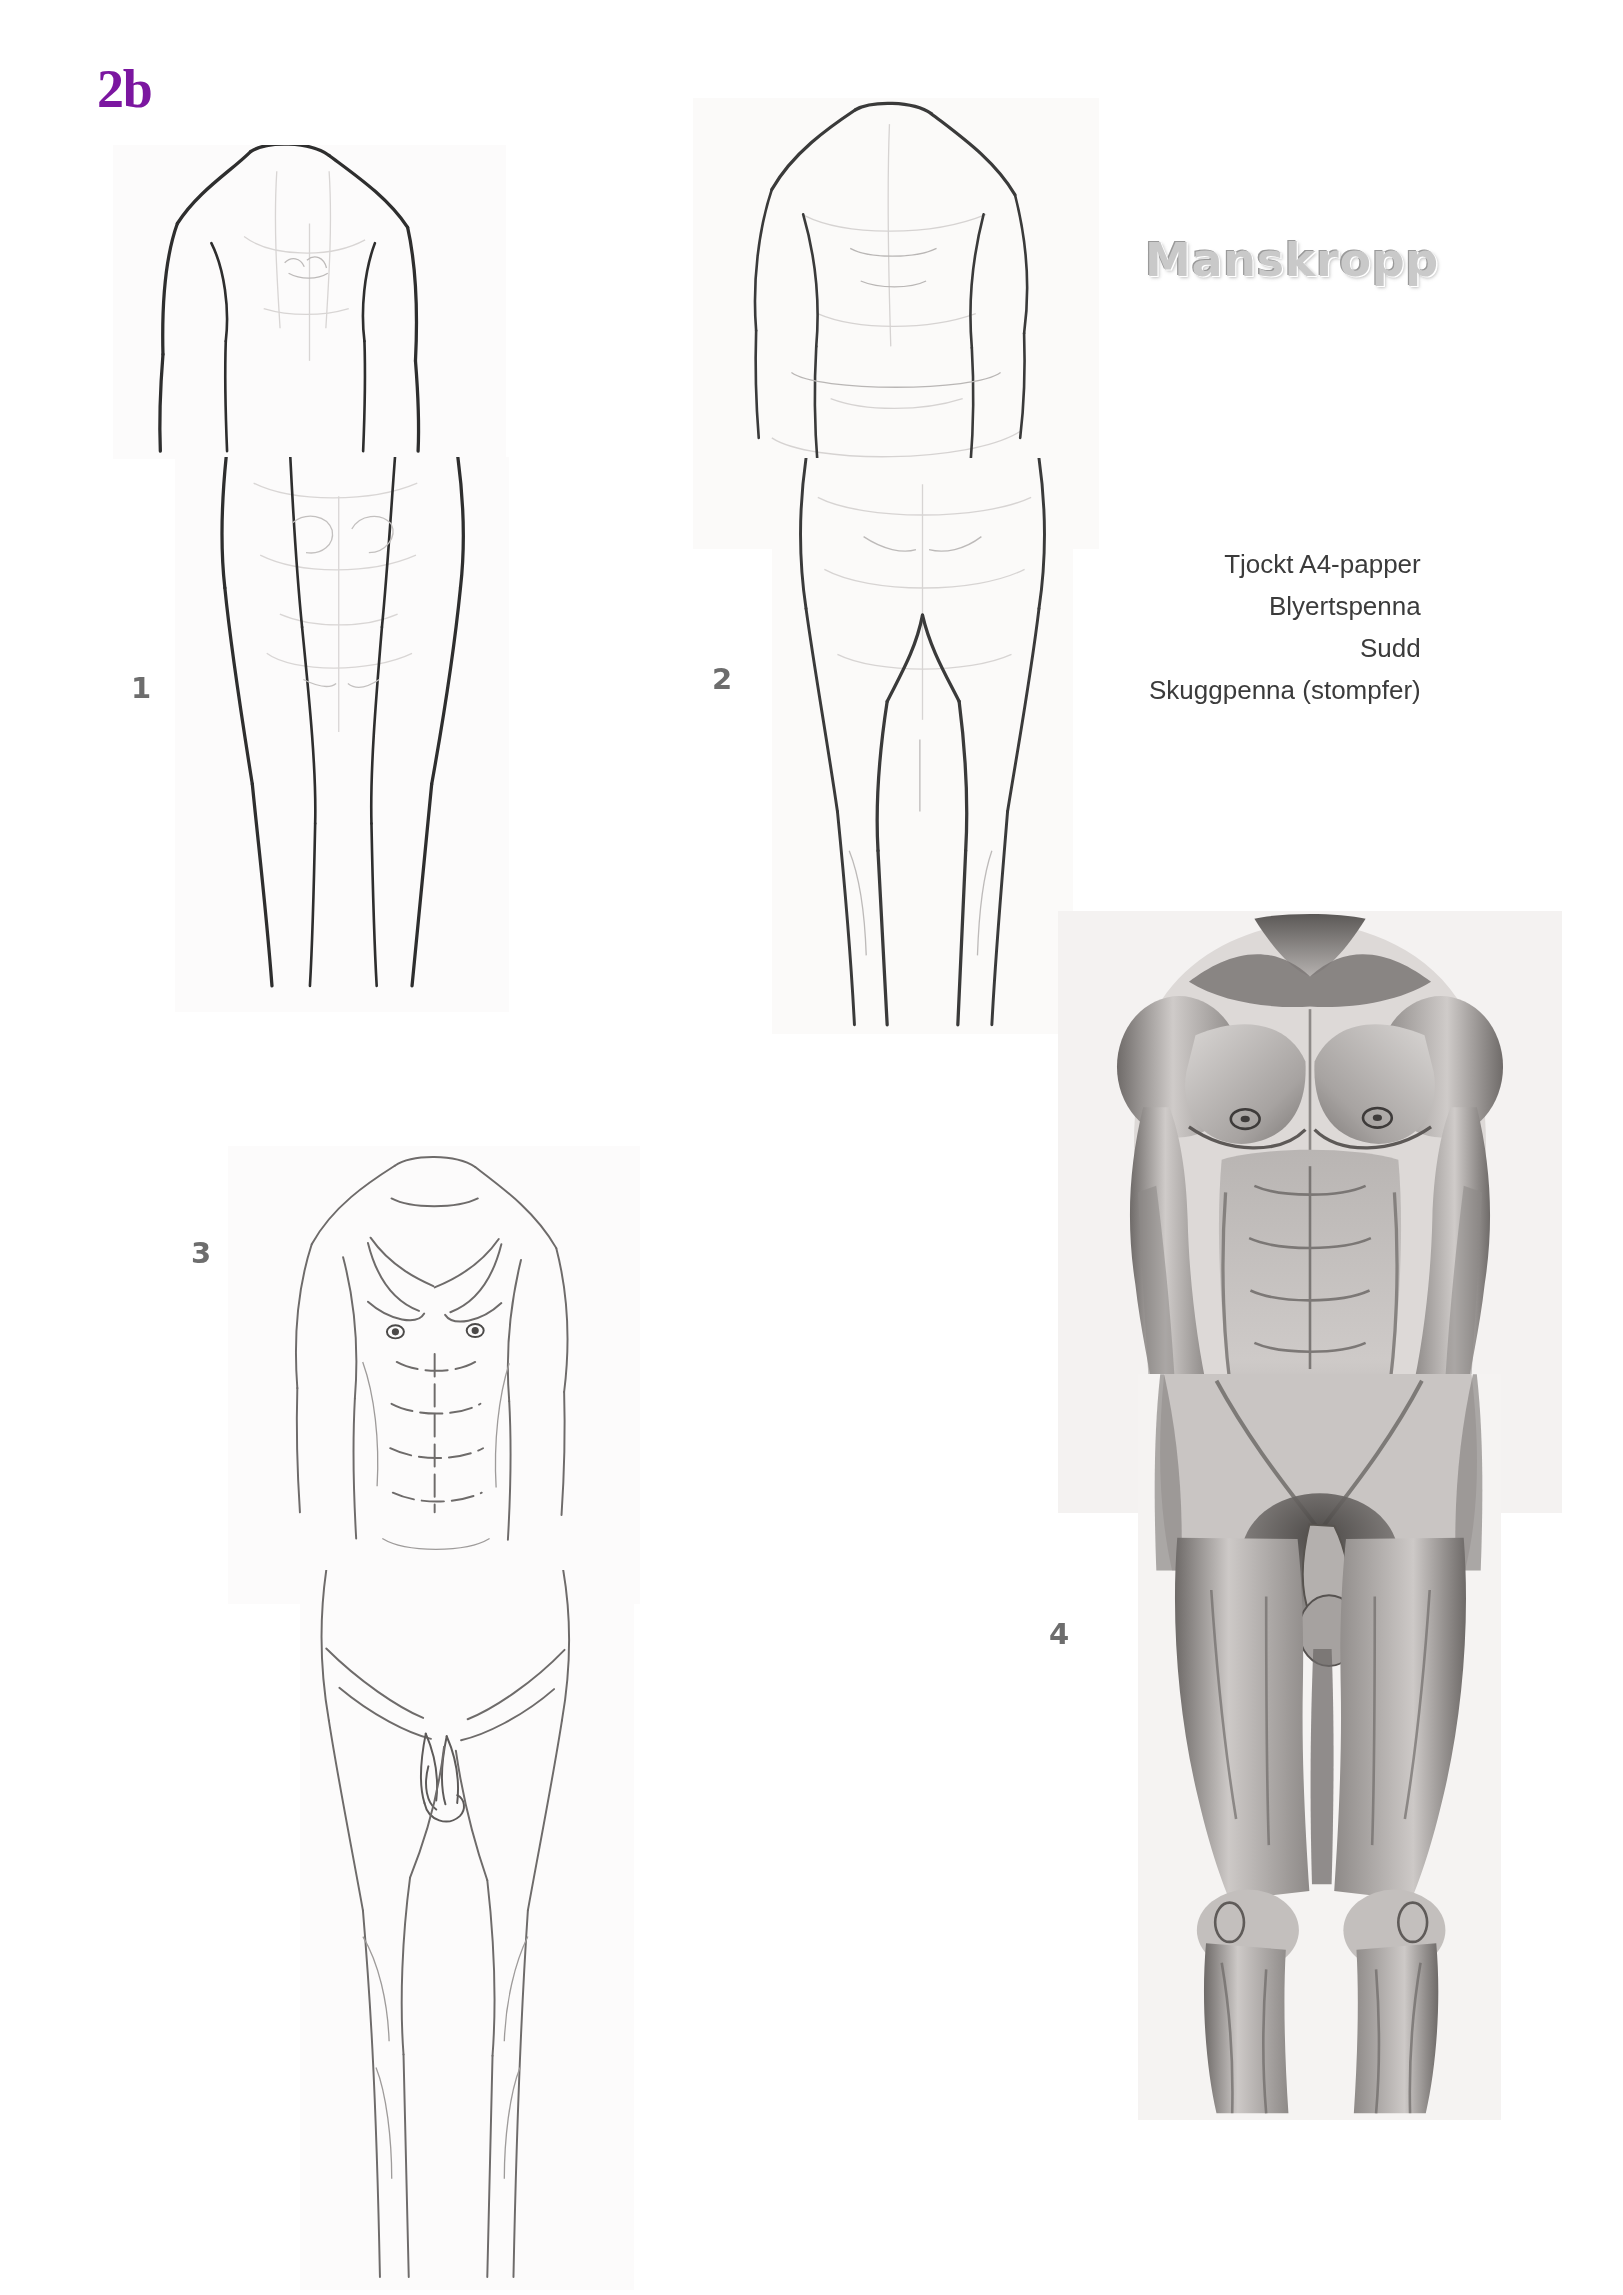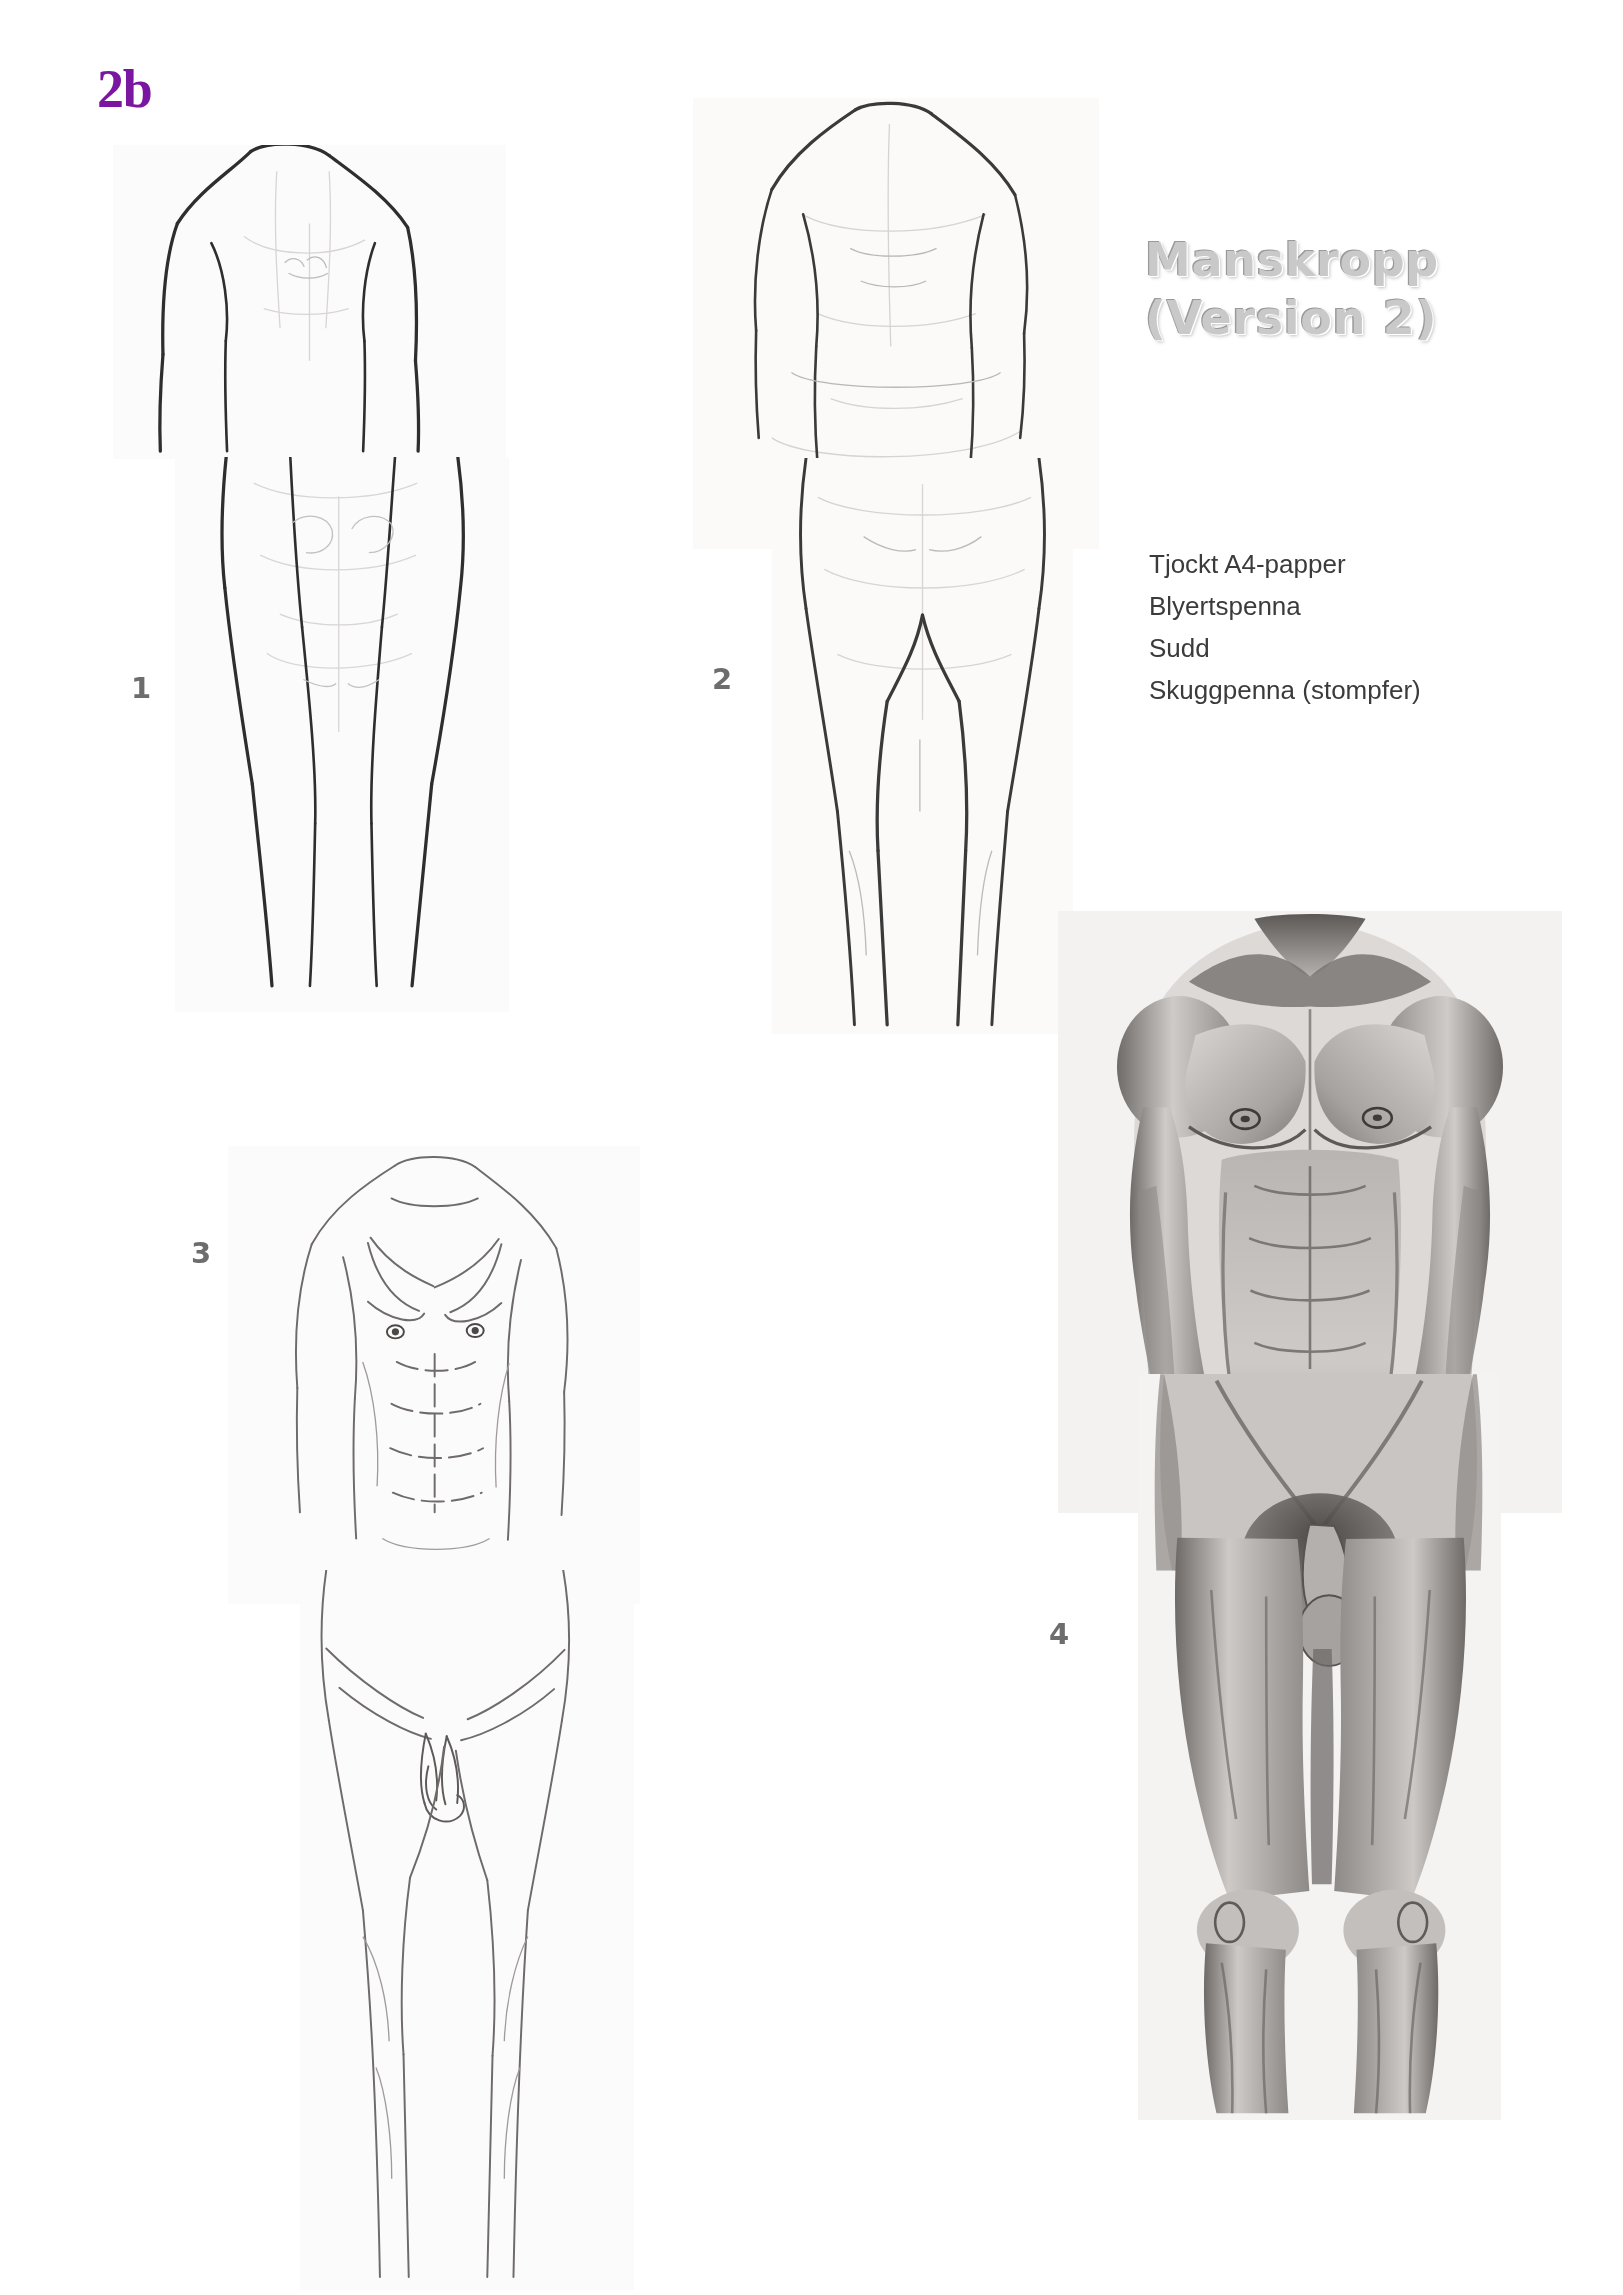--- a/index.html
+++ b/index.html
@@ -51,21 +51,21 @@
   
   .materials {
     position: absolute;
     left: 1149px;
     top: 543px;
     font-size: 26px;
     color: #3b3b3b;
     line-height: 1.62;
     font-family: "Liberation Sans", sans-serif;
   }
-  .materials div { white-space: nowrap; }
+  .materials div { white-space: nowrap; text-align: right; }
 
   
   .step-num {
     position: absolute;
     font-size: 29px;
     font-weight: bold;
     color: #6d6d6d;
     font-family: "DejaVu Sans", sans-serif;
   }
 
@@ -81,21 +81,20 @@
   .paper-a { background: #fcfbfb; }
   .paper-b { background: #fbfaf9; }
 </style>
 </head>
 <body>
 
 <div class="page-label">2b</div>
 
 <div class="heading">
   <div class="heading-line">Manskropp</div>
-  <div class="heading-line">(Version 2)</div>
 </div>
 
 <div class="materials">
   <div>Tjockt A4-papper</div>
   <div>Blyertspenna</div>
   <div>Sudd</div>
   <div>Skuggpenna (stompfer)</div>
 </div>
 
 <div class="step-num" style="left:131px; top:671px;">1</div>

